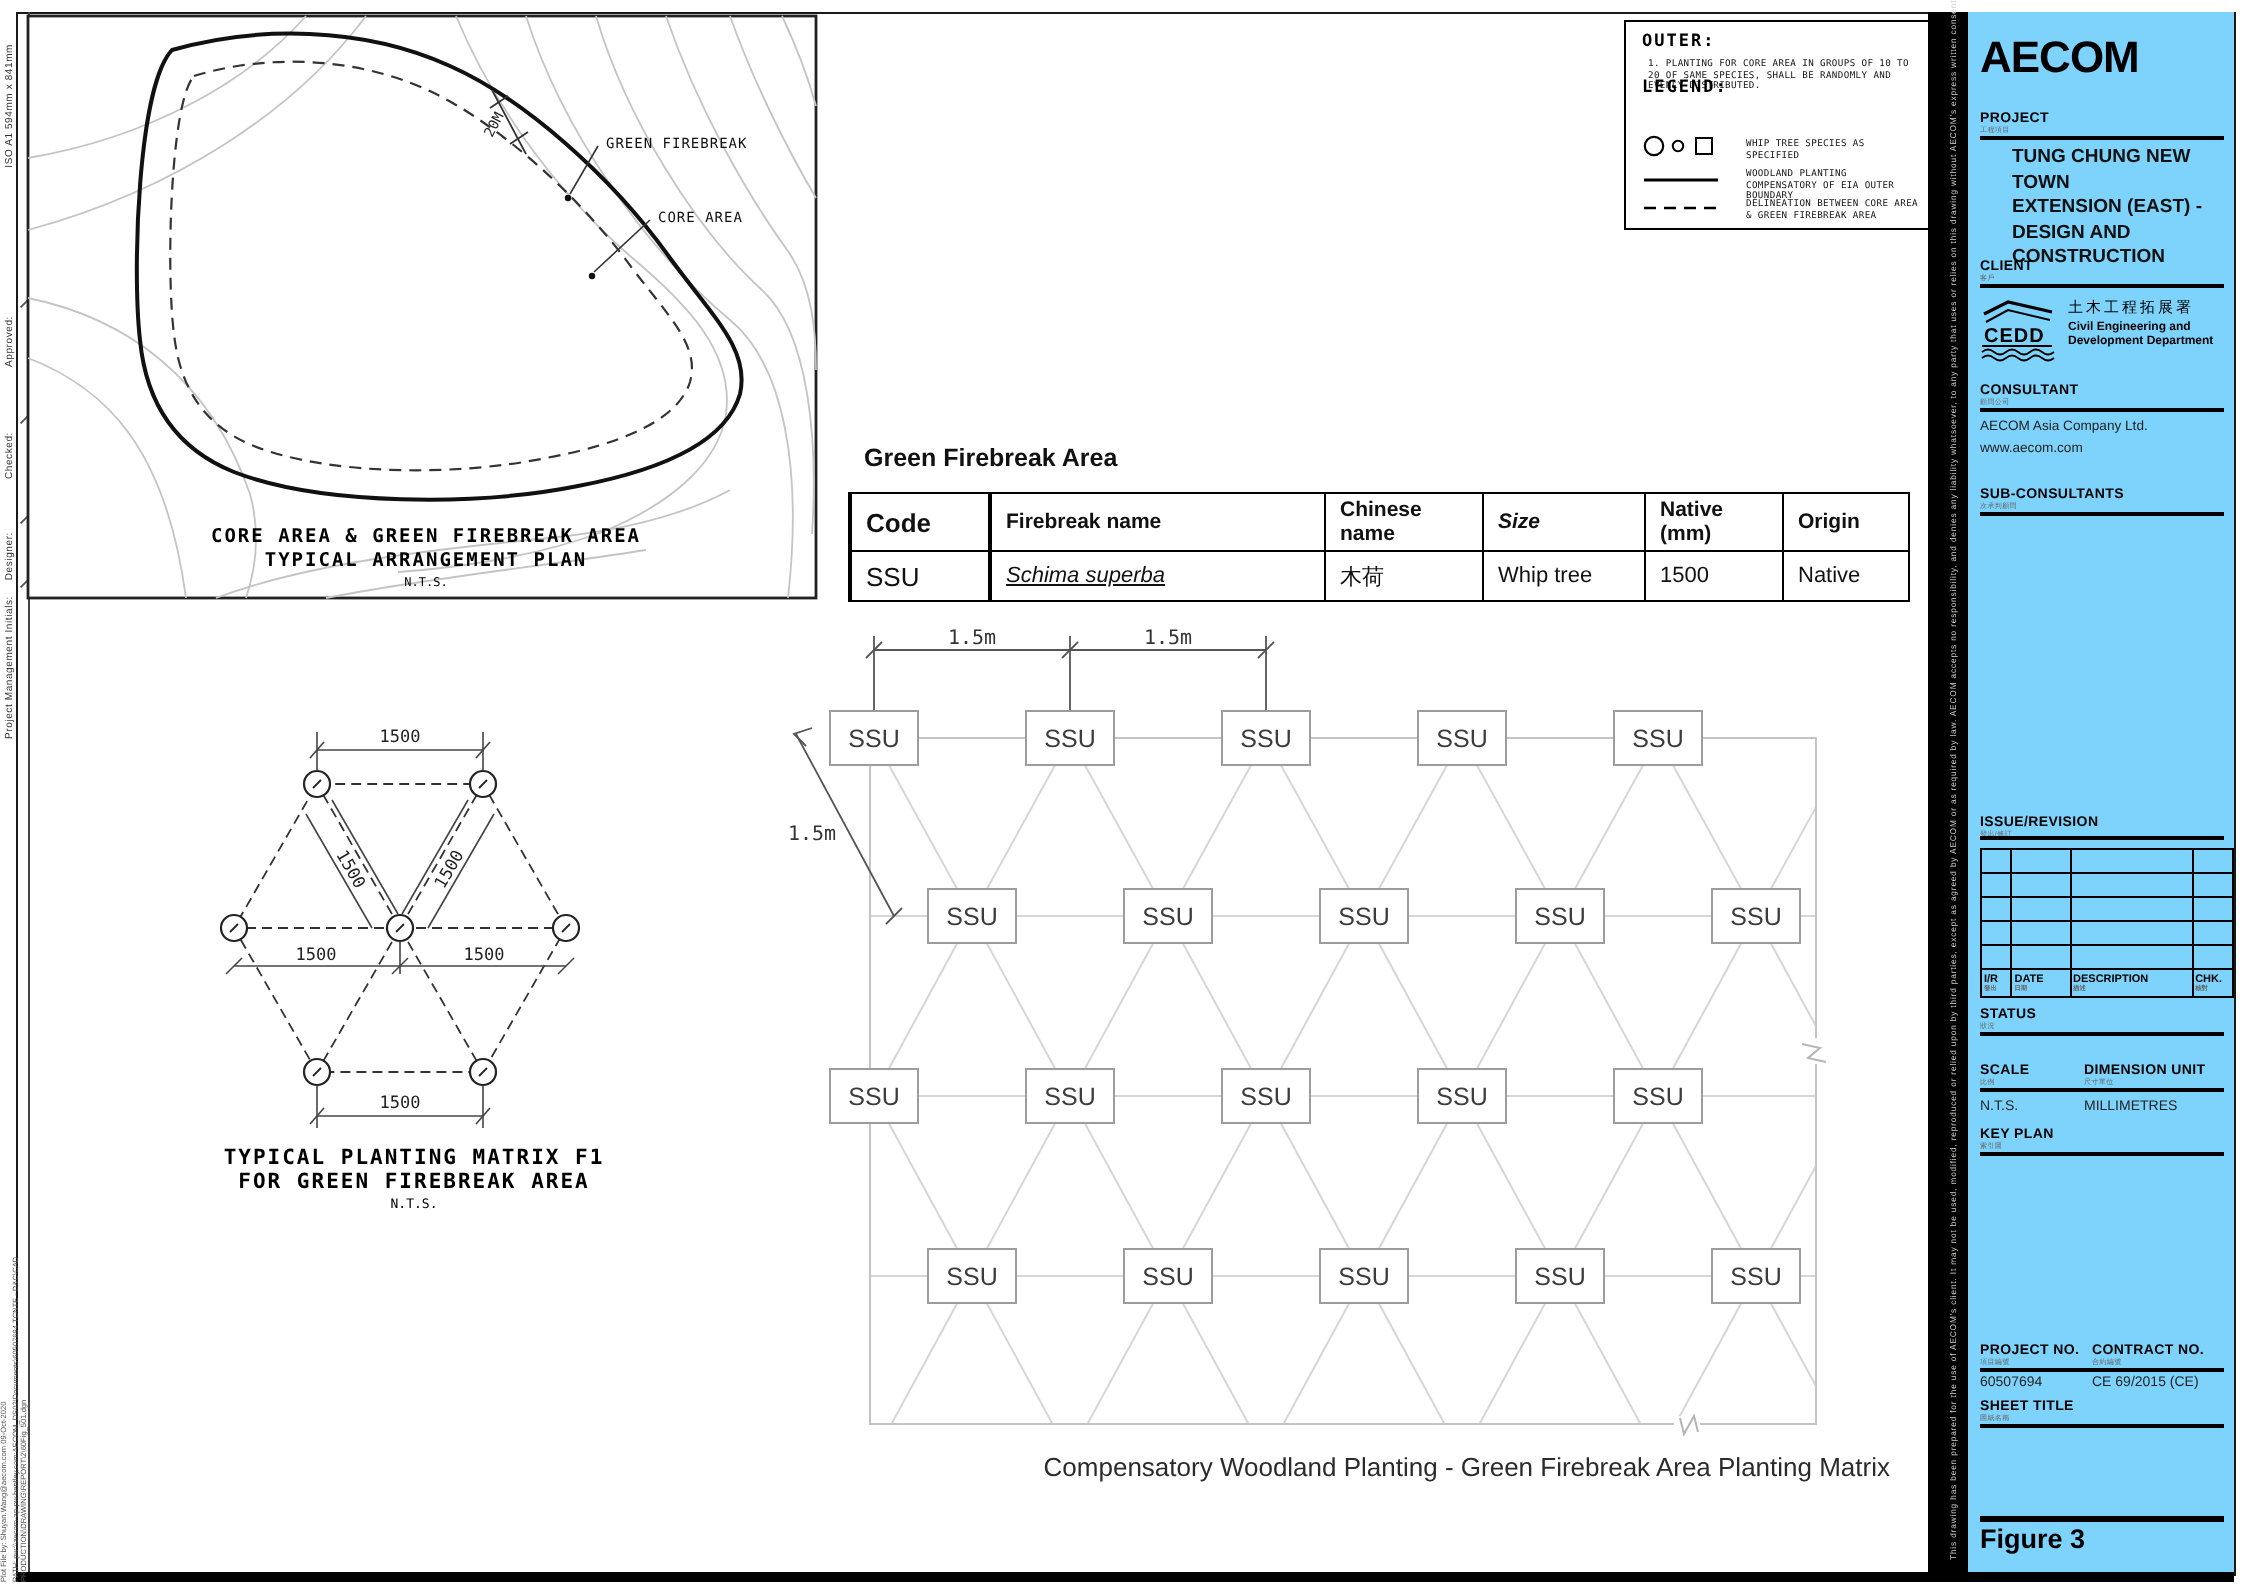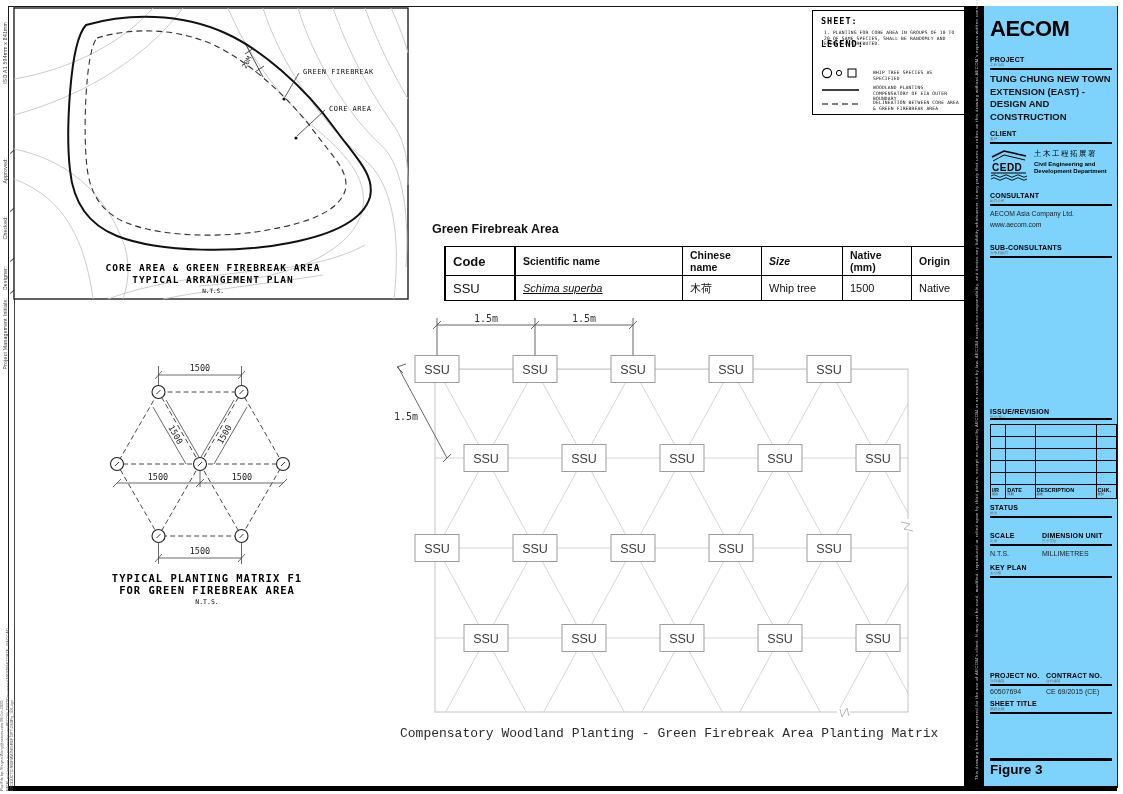--- a/index.html
+++ b/index.html
@@ -12,41 +12,41 @@
   
   .mlabel{position:absolute;writing-mode:vertical-rl;transform:rotate(180deg);font-size:5px;color:#333;letter-spacing:.3px;font-family:"Liberation Sans",sans-serif;}
   .mpath{position:absolute;writing-mode:vertical-rl;transform:rotate(180deg);font-size:3.8px;color:#555;font-family:"Liberation Sans",sans-serif;}
   .mtick{position:absolute;width:9px;height:0;border-top:1px solid #555;transform:rotate(-45deg);}
   
   .notebox{position:absolute;left:812px;top:10px;width:153px;height:103px;border:1.4px solid #000;background:#fff;}
   .nb-title{font-family:"DejaVu Sans Mono",monospace;font-weight:bold;font-size:8.5px;letter-spacing:1px;color:#000;}
   .nb-text{font-family:"DejaVu Sans Mono",monospace;font-size:4.6px;line-height:5.6px;color:#111;letter-spacing:.2px;}
   
   .tbl-title{position:absolute;left:432px;top:222px;font-size:12.5px;font-weight:bold;color:#111;}
-  table.species{position:absolute;left:424px;top:246px;border-collapse:collapse;border:1.6px solid #000;margin-left:20px;}
+  table.species{position:absolute;left:424px;top:246px;border-collapse:collapse;border:1.6px solid #000;}
   table.species th,table.species td{border:1px solid #000;padding:2px 7px;text-align:left;vertical-align:middle;}
   table.species th{font-size:10.5px;font-weight:bold;color:#111;}
   table.species td{font-size:11px;color:#111;height:20px;}
   .col-code{border-right:2px solid #000 !important;border-left:2px solid #000 !important;}
   .big{font-size:13px !important;}
   .cn{color:#8a8a8a;}
   .ital{font-style:italic;text-decoration:underline;}
   
-  .matrix-caption{position:absolute;left:400px;top:726px;width:545px;text-align:left;font-size:13px;color:#2b2b2b;font-family:Liberation Mono, monospace;}
+  .matrix-caption{position:absolute;left:400px;top:726px;width:545px;text-align:right;font-size:13px;color:#2b2b2b;}
   
   .strip{position:absolute;left:964px;top:6px;width:20px;height:780px;background:#000;}
   .strip-text{position:absolute;left:974px;top:780px;transform:rotate(-90deg);transform-origin:0 0;font-size:4.2px;color:#cfcfcf;white-space:nowrap;font-family:"Liberation Sans",sans-serif;letter-spacing:.4px;}
   
   .tb{position:absolute;left:984px;top:6px;width:133px;height:780px;background:#7dd3fc;}
   .tb-label{position:absolute;left:6px;font-size:7px;font-weight:bold;color:#000;letter-spacing:.2px;}
   .tb-sub{font-size:3.5px;color:#666;font-weight:normal;display:block;}
   .tb-rule{position:absolute;left:6px;width:122px;height:1.8px;background:#000;}
   .tb-val{position:absolute;left:6px;font-size:7px;color:#222;}
   .logo{position:absolute;left:6px;top:10px;font-size:22px;font-weight:900;letter-spacing:-.5px;color:#000;}
-  .projline{font-size:9.5px;font-weight:bold;color:#111;line-height:12.5px;}
+  .projline{font-size:9.5px;font-weight:bold;color:#111;line-height:12.5px;margin-left:16px;}
   .revtbl{position:absolute;left:6px;top:418px;border-collapse:collapse;}
   .revtbl td{border:0.8px solid #000;font-size:5.5px;padding:0 1px;}
   .revtbl .hdr{font-weight:bold;}
   .rev-sub{font-size:3.2px;color:#666;display:block;line-height:3.5px;}
   .sheetline{font-size:7.5px;font-weight:bold;color:#111;line-height:10.5px;}
   .fig{position:absolute;left:6px;top:756px;font-size:13.5px;font-weight:600;color:#000;}
   .thickrule{position:absolute;left:6px;top:752px;width:122px;height:2.5px;background:#000;}
   svg text{user-select:none;}
 </style>
 </head>
@@ -99,41 +99,41 @@
     <line x1="312" y1="103" x2="284" y2="129" stroke="#333" stroke-width="0.8"></line>
     <circle cx="283" cy="131" r="1.6" fill="#111"></circle>
     <text x="316" y="104" font-family="DejaVu Sans Mono,monospace" font-size="7" fill="#111" letter-spacing="0.5">CORE AREA</text>
   </g>
   <text x="200" y="264" text-anchor="middle" font-family="DejaVu Sans Mono,monospace" font-weight="bold" font-size="9.5" letter-spacing="1" fill="#000">CORE AREA &amp; GREEN FIREBREAK AREA</text>
   <text x="200" y="276" text-anchor="middle" font-family="DejaVu Sans Mono,monospace" font-weight="bold" font-size="9.5" letter-spacing="1" fill="#000">TYPICAL ARRANGEMENT PLAN</text>
   <text x="200" y="286" text-anchor="middle" font-family="DejaVu Sans Mono,monospace" font-size="6" fill="#000">N.T.S.</text>
 </svg>
 
 <div class="notebox">
-  <div class="abs nb-title" style="left:8px;top:5px;">SHEET:</div>
+  <div class="abs nb-title" style="left:8px;top:5px;">OUTER:</div>
   <div class="abs nb-text" style="left:11px;top:19px;width:135px;">1. PLANTING FOR CORE AREA IN GROUPS OF 10 TO 20 OF SAME SPECIES, SHALL BE RANDOMLY AND EVENLY DISTRIBUTED.</div>
   <div class="abs nb-title" style="left:8px;top:28px;text-align:right;">LEGEND:</div>
   <svg class="abs" style="left:8px;top:55px;" width="48" height="44">
     <circle cx="6" cy="7" r="4.6" fill="none" stroke="#000" stroke-width="1.1"></circle>
     <circle cx="18" cy="7" r="2.6" fill="none" stroke="#000" stroke-width="1"></circle>
     <rect x="27" y="3" width="8" height="8" fill="none" stroke="#000" stroke-width="1"></rect>
     <line x1="1" y1="24" x2="38" y2="24" stroke="#000" stroke-width="1.6"></line>
     <line x1="1" y1="38" x2="38" y2="38" stroke="#000" stroke-width="1.2" stroke-dasharray="6,4"></line>
   </svg>
   <div class="abs nb-text" style="left:60px;top:59px;width:88px;">WHIP TREE SPECIES AS SPECIFIED</div>
   <div class="abs nb-text" style="left:60px;top:74px;width:88px;">WOODLAND PLANTING COMPENSATORY OF EIA OUTER BOUNDARY</div>
   <div class="abs nb-text" style="left:60px;top:89px;width:88px;">DELINEATION BETWEEN CORE AREA &amp; GREEN FIREBREAK AREA</div>
 </div>
 
 <div class="tbl-title">Green Firebreak Area</div>
 <table class="species">
   <tbody>
       <tr>
     <th class="col-code big" style="width:54px;">Code</th>
-    <th style="width:152px;">Scientific name</th>
+    <th style="width:152px;">Firebreak name</th>
     <th style="width:64px;">Chinese name</th>
     <th style="width:66px;font-style:italic;">Size</th>
     <th style="width:54px;">Native (mm)</th>
     <th style="width:48px;">Origin</th>
   </tr>
   <tr>
     <td class="col-code big">SSU</td>
     <td class="ital">Schima superba</td>
     <td class="cn">木荷</td>
     <td>Whip tree</td>

